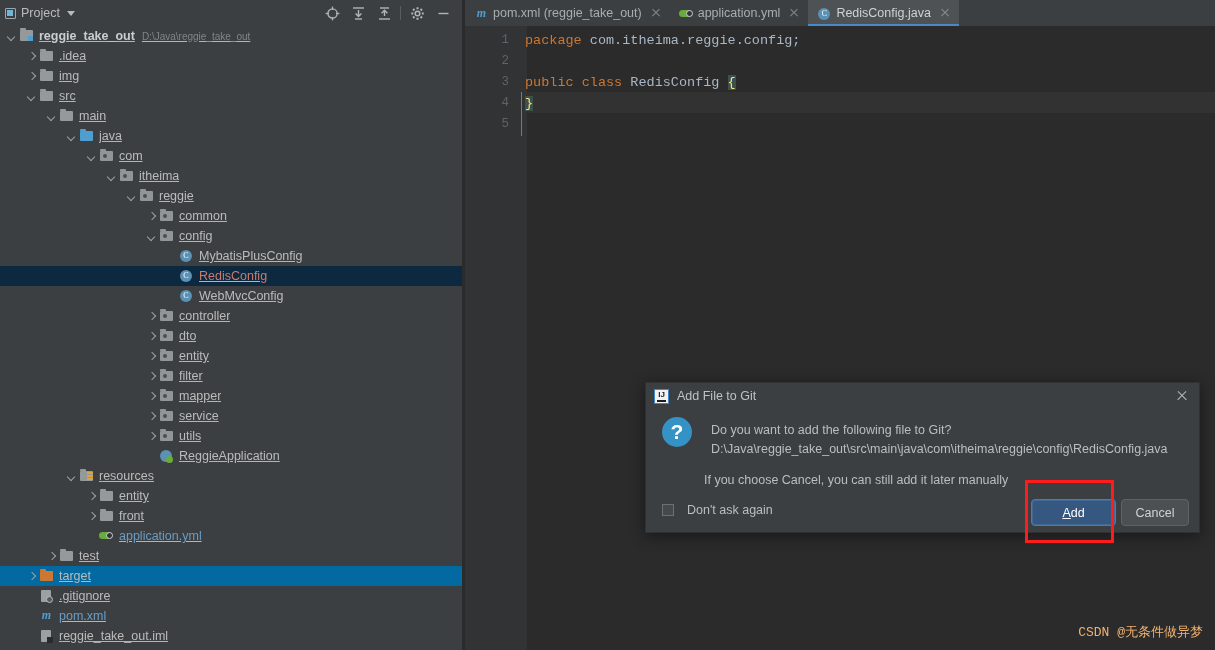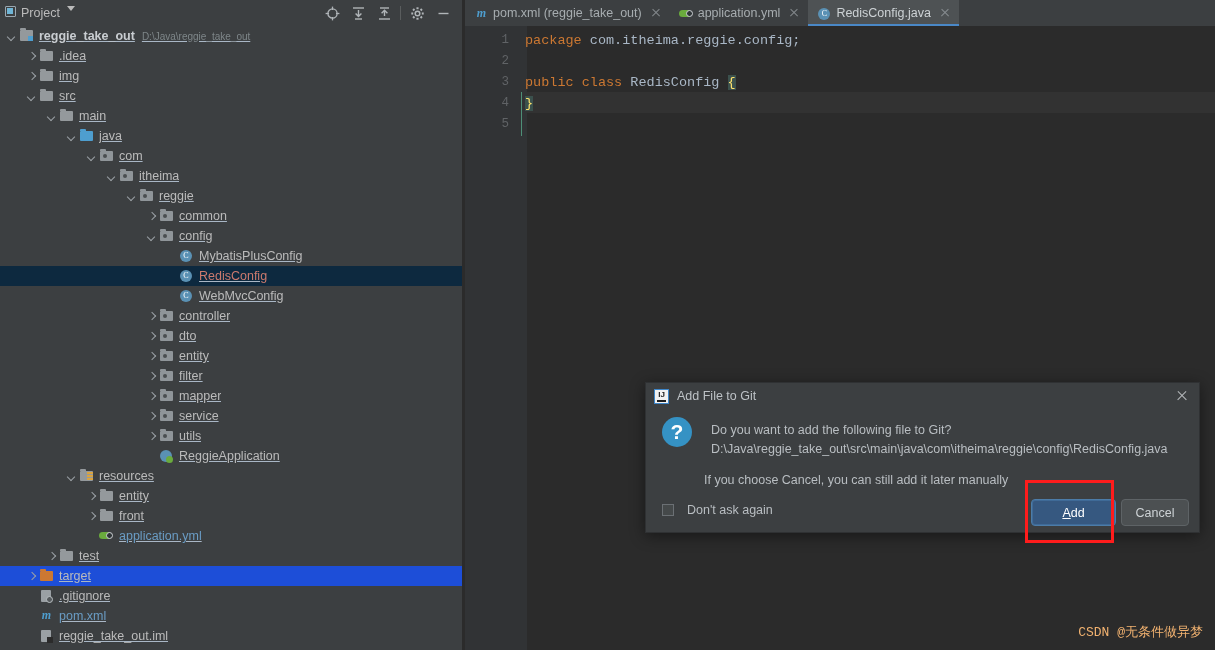--- a/index.html
+++ b/index.html
@@ -16,21 +16,21 @@
   
   #project-panel{
     position:absolute;left:0;top:0;width:462px;height:650px;
     background:#3c3f41;
   }
   #project-toolbar{
     position:absolute;left:0;top:0;width:462px;height:26px;
     background:#3c3f41;
     display:flex;align-items:center;
   }
-  .pt-left{display:flex;padding-left:5px;gap:5px;flex:1;}
+  .pt-left{display:flex;align-items:center;padding-left:5px;gap:5px;flex:1;}
   .proj-icon{
     width:11px;height:11px;border:1.6px solid #9aa7b0;border-radius:1px;
     background:#3c3f41;position:relative;box-sizing:border-box;
   }
   .proj-icon:after{content:"";position:absolute;left:1px;top:1px;width:6px;height:6px;background:#6fb5d6;}
   .pt-label{color:#bbbbbb;font-size:12.5px;}
   .caret-dn{
     width:0;height:0;border-left:4px solid transparent;border-right:4px solid transparent;
     border-top:5px solid #bbbbbb;margin-left:2px;
   }
@@ -40,21 +40,21 @@
 
   
   #tree{
     position:absolute;left:0;top:26px;width:462px;height:624px;overflow:hidden;text-decoration:underline;
   }
   .row{
     position:relative;height:20px;display:flex;align-items:center;
     white-space:nowrap;font-size:12.5px;color:#bbbbbb;
   }
   .row.sel{background:#0d293f;}
-  .row.hov{background:#1d4ed8;}
+  .row.hov{background:#0369a1;}
   .arrow{
     width:11px;height:11px;flex:0 0 11px;position:relative;margin-right:2px;
   }
   .arrow.right:after{
     content:"";position:absolute;left:3px;top:2px;width:5px;height:5px;
     border-right:1.4px solid #9aa0a6;border-bottom:1.4px solid #9aa0a6;
     transform:rotate(-45deg);
   }
   .arrow.down:after{
     content:"";position:absolute;left:2px;top:3px;width:5px;height:5px;

